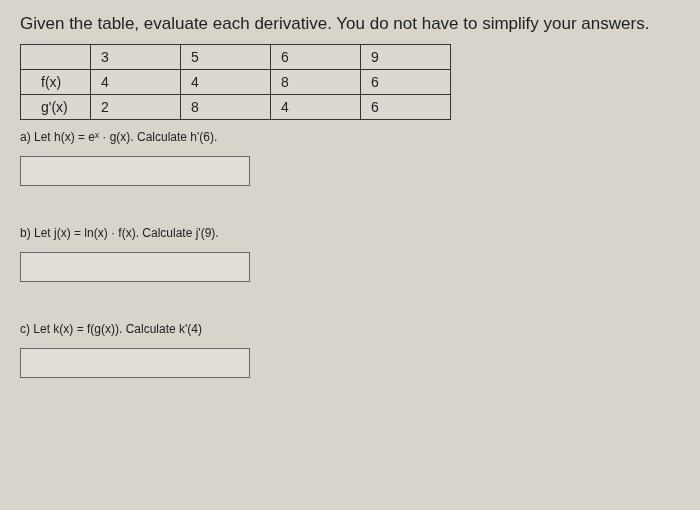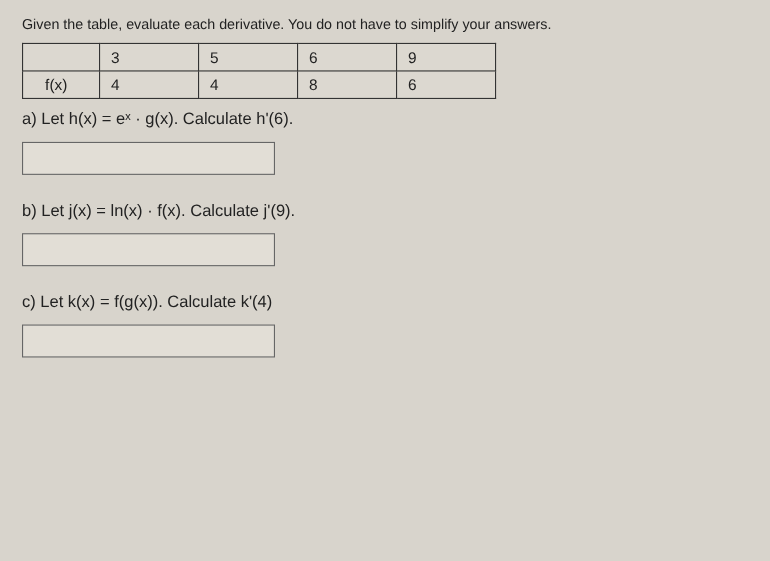--- a/index.html
+++ b/index.html
@@ -9,21 +9,21 @@
     }
     body {
       width: 700px;
       height: 510px;
       background: #d8d4cc;
       font-family: Arial, sans-serif;
       padding: 14px 20px;
       color: #222;
     }
     .instruction {
-      font-size: 13px;
+      font-size: 17px;
       margin-bottom: 10px;
     }
     table {
       border-collapse: collapse;
       margin-bottom: 10px;
       background: #dcd8d0;
     }
     td, th {
       border: 1px solid #333;
       padding: 4px 10px;
@@ -31,26 +31,26 @@
       font-size: 14px;
       min-width: 90px;
       height: 24px;
       font-weight: normal;
     }
     td:first-child, th:first-child {
       min-width: 70px;
       padding-left: 20px;
     }
     .part {
-      font-size: 15px;
+      font-size: 12px;
       margin-top: 8px;
       margin-bottom: 12px;
     }
     .part-b, .part-c {
-      margin-top: 24px;
+      margin-top: 40px;
     }
     .answer-box {
       width: 230px;
       height: 30px;
       border: 1px solid #666;
       background: #e2ded6;
       display: block;
       margin-bottom: 10px;
     }
   </style>
@@ -68,20 +68,27 @@
     <th>6</th>
     <th>9</th>
   </tr>
   <tr>
     <td>f(x)</td>
     <td>4</td>
     <td>4</td>
     <td>8</td>
     <td>6</td>
   </tr>
+  <tr>
+    <td>g'(x)</td>
+    <td>2</td>
+    <td>8</td>
+    <td>4</td>
+    <td>6</td>
+  </tr>
 </tbody>
   </table>
 
 <div class="part">a) Let h(x) = eˣ · g(x). Calculate h'(6).</div>
 <input type="text" class="answer-box" style="">
 
 <div class="part part-b">b) Let j(x) = ln(x) · f(x). Calculate j'(9).</div>
 <input type="text" class="answer-box" style="">
 
 <div class="part part-c">c) Let k(x) = f(g(x)). Calculate k'(4)</div>

